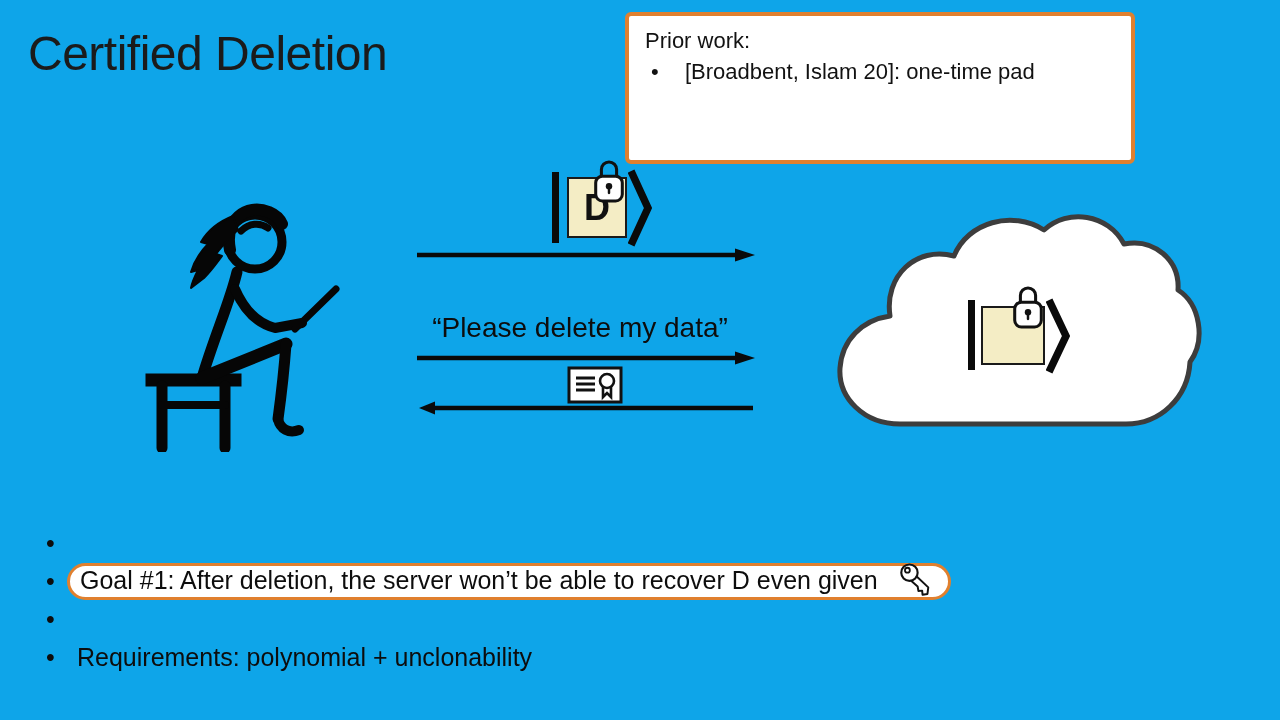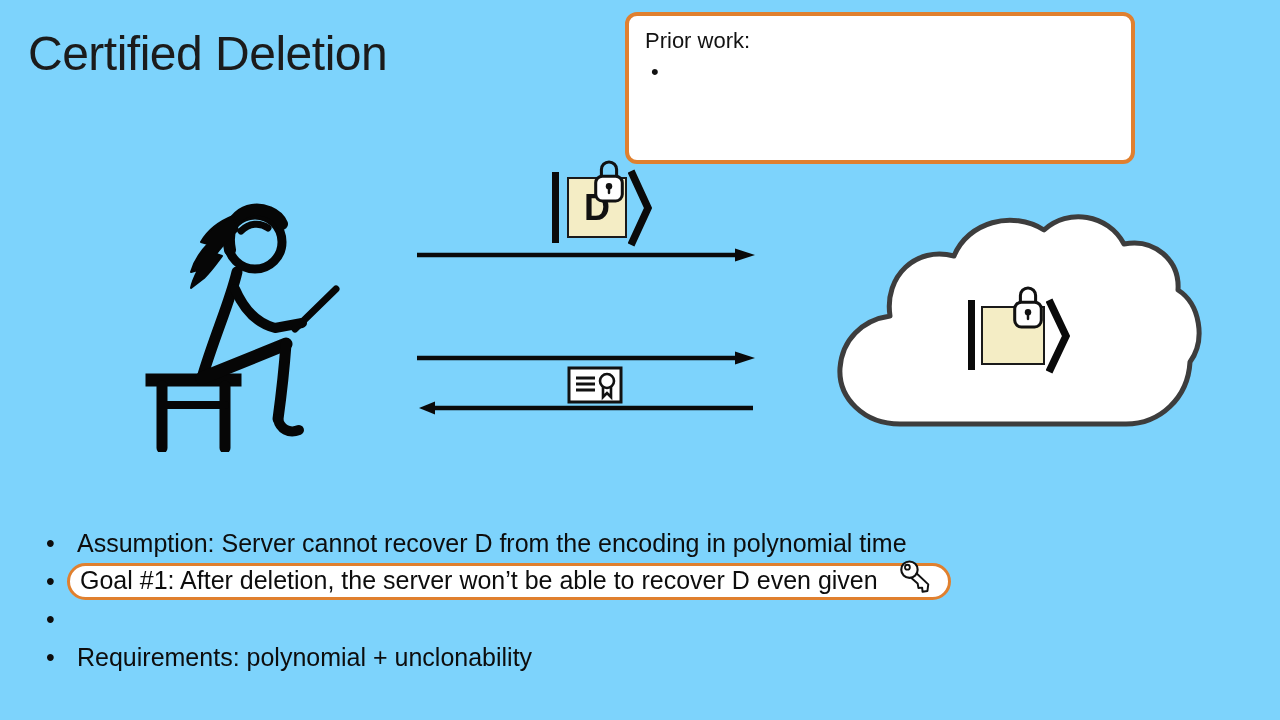--- a/index.html
+++ b/index.html
@@ -4,31 +4,31 @@
 <style>
   :root{
     --accent:#E0802F;
     --data-fill:#F4EDC5;
     --ink:#121212;
     --cloud-stroke:#3d3d3d;
   }
   *{margin:0;padding:0;box-sizing:border-box;}
   html,body{background:#888;}
   #slide{
-    position:relative;width:1280px;height:720px;background:#7dd3fc;
+    position:relative;width:1280px;height:720px;background:#0ea5e9;
     font-family:"Liberation Sans",sans-serif;color:var(--ink);
     overflow:hidden;margin:0 auto;
   }
   .abs{position:absolute;}
   
   #title{left:28px;top:26px;font-size:48px;font-weight:300;letter-spacing:-0.5px;color:#1b1b1b;}
   
   #prior-box{
     left:625px;top:12px;width:510px;height:152px;
-    border:4px solid var(--accent);border-radius:12px;background:#fff;
+    border:4px solid var(--accent);border-radius:6px;background:#fff;
     padding:12px 16px 0 16px;
   }
   #prior-box .heading{font-size:22px;margin-bottom:5px;}
   #prior-box .item{display:flex;font-size:22px;}
   #prior-box .item .marker{width:34px;margin-left:6px;}
   
   .arrow{display:block;}
   #arrow-top{left:416px;top:247px;}
   #arrow-mid{left:416px;top:350px;}
   #arrow-bottom{left:418px;top:400px;}
@@ -56,37 +56,38 @@
   #cloud-ket .bracket{position:absolute;left:84px;top:20px;}
   
   #cert{left:567px;top:366px;}
   
   #person{left:138px;top:172px;}
   
   #bullets{left:46px;top:524px;width:1215px;}
   .bullet-row{display:flex;align-items:center;min-height:38px;font-size:25px;color:#0d0d0d;}
   .bullet-row .marker{width:31px;flex:0 0 31px;}
   .goal1-box{
-    display:inline-flex;align-items:flex-end;gap:20px;
+    display:inline-flex;align-items:center;gap:20px;
     border:3.5px solid var(--accent);border-radius:19px;
     padding:0 14px 2px 10px;margin-left:-10px;height:37px;background:#fff;
   }
   svg{display:block;}
 </style>
 </head>
 <body>
 
 <div id="slide">
 
   <h1 id="title" class="abs">Certified Deletion</h1>
 
   <div id="prior-box" class="abs">
     <div class="heading">Prior work:</div>
     <div class="item">
       <span class="marker">•</span>
+      <span>[Broadbent, Islam 20]: one-time pad</span>
     </div>
   </div>
 
   <svg id="person" class="abs" width="215" height="280" viewBox="0 0 215 280" fill="none" stroke="#060606" stroke-linecap="round" stroke-linejoin="round">
 
     <path d="M14,208 L97,208" stroke-width="13" stroke-linecap="square"></path>
     <path d="M24,214 L24,276" stroke-width="11"></path>
     <path d="M87,214 L87,276" stroke-width="11"></path>
     <path d="M24,233 L87,233" stroke-width="8"></path>
 
@@ -121,20 +122,21 @@
     <svg class="bracket" width="24" height="78" viewBox="0 0 24 78">
       <polyline points="3,2 20,39 3,76" fill="none" stroke="#0a0a0a" stroke-width="7.5"></polyline>
     </svg>
   </div>
 
   <svg id="arrow-top" class="abs arrow" width="340" height="16" viewBox="0 0 340 16">
     <line x1="1" y1="8" x2="322" y2="8" stroke="#0a0a0a" stroke-width="4.5"></line>
     <polygon points="319,1.5 339,8 319,14.5" fill="#0a0a0a"></polygon>
   </svg>
 
+  <div id="delete-msg" class="abs">“Please delete my data”</div>
 
   <svg id="arrow-mid" class="abs arrow" width="340" height="16" viewBox="0 0 340 16">
     <line x1="1" y1="8" x2="322" y2="8" stroke="#0a0a0a" stroke-width="4.5"></line>
     <polygon points="319,1.5 339,8 319,14.5" fill="#0a0a0a"></polygon>
   </svg>
 
   <svg id="cert" class="abs" width="56" height="38" viewBox="0 0 56 38">
     <rect x="2" y="2" width="52" height="34" fill="#fff" stroke="#111" stroke-width="3"></rect>
     <path d="M9,12 H28 M9,18 H28 M9,24 H28" stroke="#111" stroke-width="2.8"></path>
     <circle cx="40" cy="15" r="7" fill="#fff" stroke="#111" stroke-width="2.6"></circle>
@@ -161,21 +163,20 @@
       </svg>
       <svg class="bracket" width="24" height="76" viewBox="0 0 24 76">
         <polyline points="3,2 20,38 3,74" fill="none" stroke="#0a0a0a" stroke-width="7.5"></polyline>
       </svg>
     </div>
   </div>
 
   <div id="bullets" class="abs">
     <div class="bullet-row">
       <span class="marker">•</span>
-      <span>Assumption: Server cannot recover D from the encoding in polynomial time</span>
     </div>
     <div class="bullet-row">
       <span class="marker">•</span>
       <span class="goal1-box">
         <span>Goal #1: After deletion, the server won’t be able to recover D even given</span>
         <svg width="36" height="36" viewBox="0 0 44 44">
           <path d="M20,15 L37,31 L36,39 L30,40 L29.5,35 L25,35.5 L24,30 L16,23 Z" fill="#fff" stroke="#111" stroke-width="2.4" stroke-linejoin="round"></path>
           <circle cx="14" cy="13" r="10" fill="#fff" stroke="#111" stroke-width="2.6"></circle>
           <circle cx="11.5" cy="10" r="3" fill="#fff" stroke="#111" stroke-width="2.2"></circle>
         </svg>

